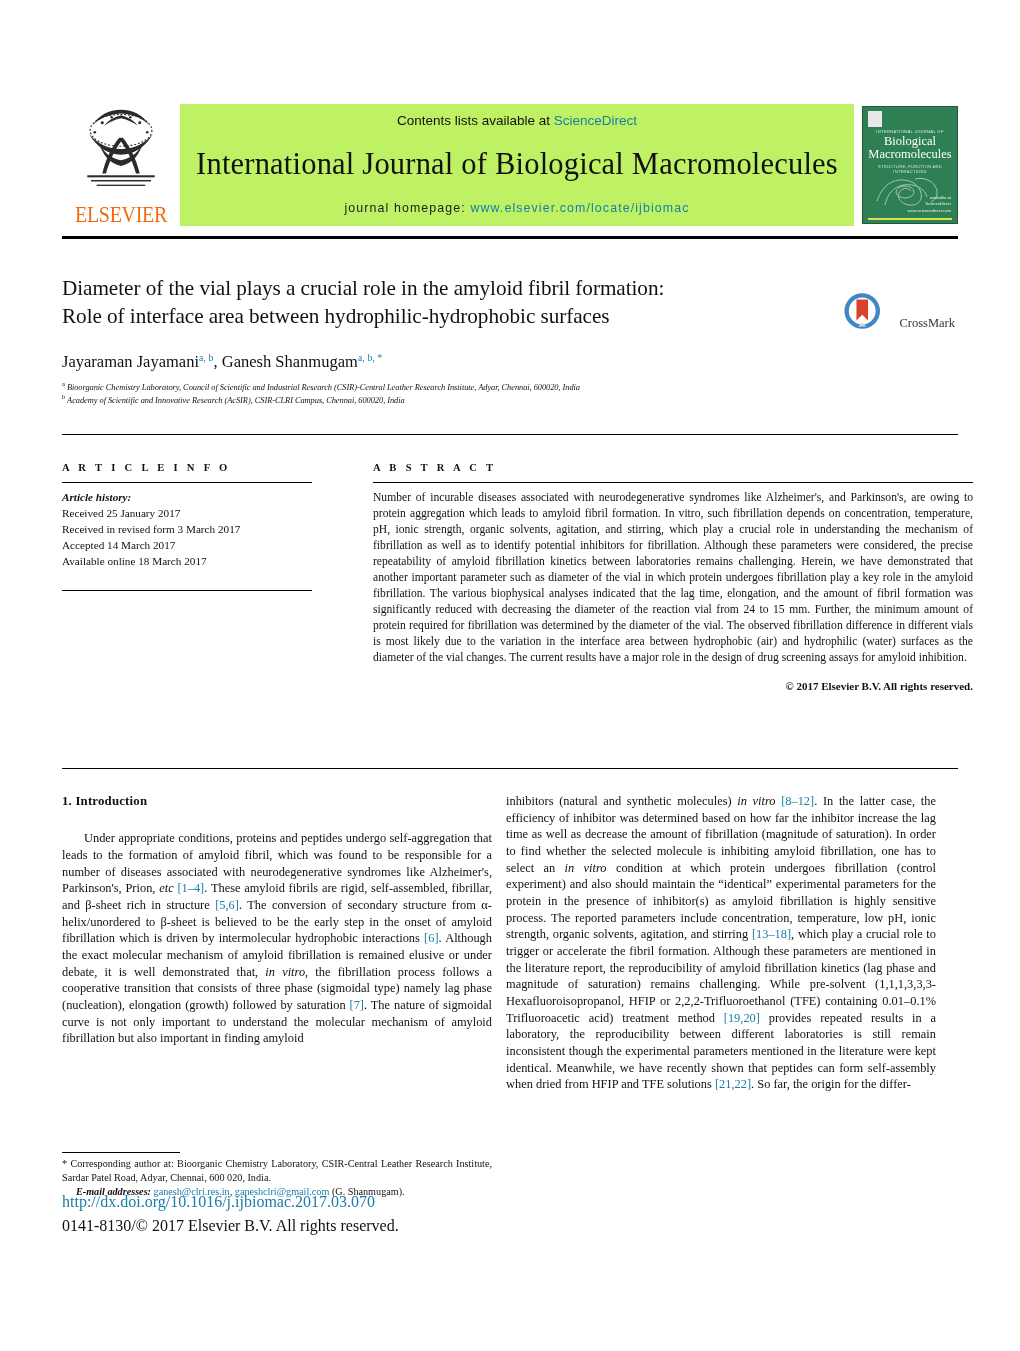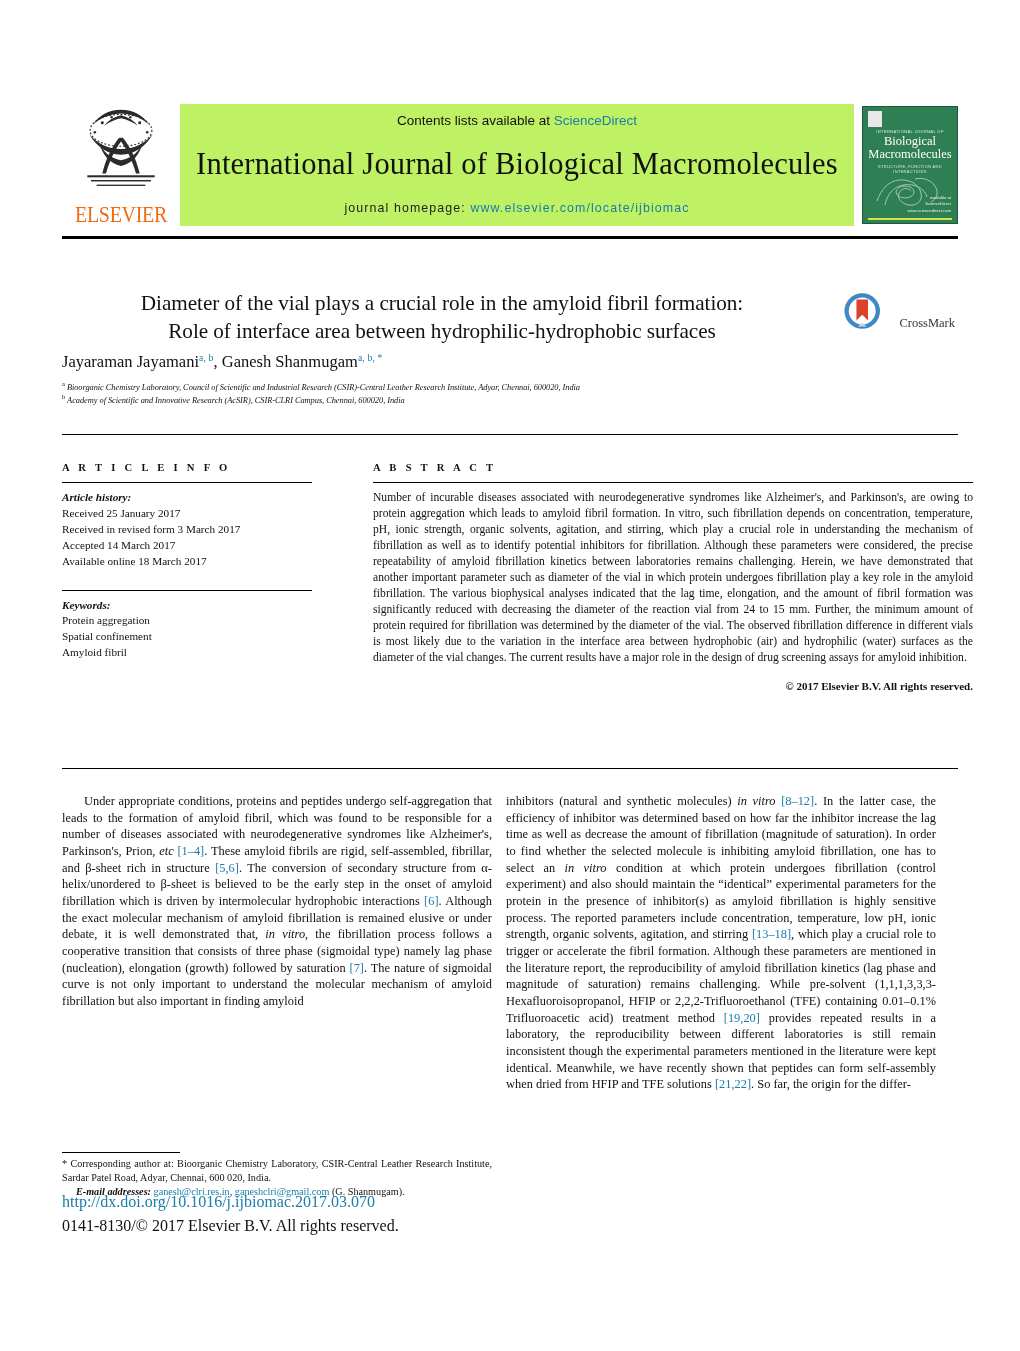--- a/index.html
+++ b/index.html
@@ -177,24 +177,23 @@
   .rule-thick {
     position: absolute;
     left: 62px; right: 62px;
     height: 3px;
     background: #000;
   }
 
   
   .title-wrap {
     position: absolute;
-    top: 290px;
+    top: 275px;
     left: 62px;
     width: 760px;
-    text-align: center;
   }
   .art-title {
     font-family: "Liberation Serif", serif;
     font-size: 21.2px;
     line-height: 1.32;
     font-weight: normal;
     color: #111;
     margin: 0;
     letter-spacing: -.05px;
   }
@@ -467,38 +466,33 @@
     <div class="sec-head">A R T I C L E   I N F O</div>
     <div class="info-rule"></div>
     <div class="info-block">
       <div class="it">Article history:</div>
       <div>Received 25 January 2017</div>
       <div>Received in revised form 3 March 2017</div>
       <div>Accepted 14 March 2017</div>
       <div>Available online 18 March 2017</div>
     </div>
     <div class="info-rule" style="margin-top:20px"></div>
-    <div class="info-block">
-      <div class="it">Keywords:</div>
-      <div>Protein aggregation</div>
-      <div>Spatial confinement</div>
-      <div>Amyloid fibril</div>
-    </div>
   </div>
 
   <div class="abs-col">
     <div class="sec-head">A B S T R A C T</div>
     <div class="info-rule"></div>
     <div class="abs-body">Number of incurable diseases associated with neurodegenerative syndromes like Alzheimer's, and Parkinson's, are owing to protein aggregation which leads to amyloid fibril formation. In vitro, such fibrillation depends on concentration, temperature, pH, ionic strength, organic solvents, agitation, and stirring, which play a crucial role in understanding the mechanism of fibrillation as well as to identify potential inhibitors for fibrillation. Although these parameters were considered, the precise repeatability of amyloid fibrillation kinetics between laboratories remains challenging. Herein, we have demonstrated that another important parameter such as diameter of the vial in which protein undergoes fibrillation play a key role in the amyloid fibrillation. The various biophysical analyses indicated that the lag time, elongation, and the amount of fibril formation was significantly reduced with decreasing the diameter of the reaction vial from 24 to 15 mm. Further, the minimum amount of protein required for fibrillation was determined by the diameter of the vial. The observed fibrillation difference in different vials is most likely due to the variation in the interface area between hydrophobic (air) and hydrophilic (water) surfaces as the diameter of the vial changes. The current results have a major role in the design of drug screening assays for amyloid inhibition.</div>
     <div class="abs-copy">© 2017 Elsevier B.V. All rights reserved.</div>
   </div>
 
   <div class="rule-thin" style="top:768px"></div>
 
   <div class="col" id="col-left">
+    <div class="h2">1.  Introduction</div>
     <p id="intro-left"><span>Under appropriate conditions, proteins and peptides undergo self-aggregation that leads to the formation of amyloid fibril, which was found to be responsible for a number of diseases associated with neurodegenerative syndromes like Alzheimer's, Parkinson's, Prion, </span><span class="it">etc</span><span> </span><span class="ref">[1–4]</span><span>. These amyloid fibrils are rigid, self-assembled, fibrillar, and β-sheet rich in structure </span><span class="ref">[5,6]</span><span>. The conversion of secondary structure from α-helix/unordered to β-sheet is believed to be the early step in the onset of amyloid fibrillation which is driven by intermolecular hydrophobic interactions </span><span class="ref">[6]</span><span>. Although the exact molecular mechanism of amyloid fibrillation is remained elusive or under debate, it is well demonstrated that, </span><span class="it">in vitro</span><span>, the fibrillation process follows a cooperative transition that consists of three phase (sigmoidal type) namely lag phase (nucleation), elongation (growth) followed by saturation </span><span class="ref">[7]</span><span>. The nature of sigmoidal curve is not only important to understand the molecular mechanism of amyloid fibrillation but also important in finding amyloid</span></p>
   </div>
 
   <div class="col" id="col-right">
     <p style="text-indent:0" id="intro-right"><span>inhibitors (natural and synthetic molecules) </span><span class="it">in vitro</span><span> </span><span class="ref">[8–12]</span><span>. In the latter case, the efficiency of inhibitor was determined based on how far the inhibitor increase the lag time as well as decrease the amount of fibrillation (magnitude of saturation). In order to find whether the selected molecule is inhibiting amyloid fibrillation, one has to select an </span><span class="it">in vitro</span><span> condition at which protein undergoes fibrillation (control experiment) and also should maintain the “identical” experimental parameters for the protein in the presence of inhibitor(s) as amyloid fibrillation is highly sensitive process. The reported parameters include concentration, temperature, low pH, ionic strength, organic solvents, agitation, and stirring </span><span class="ref">[13–18]</span><span>, which play a crucial role to trigger or accelerate the fibril formation. Although these parameters are mentioned in the literature report, the reproducibility of amyloid fibrillation kinetics (lag phase and magnitude of saturation) remains challenging. While pre-solvent (1,1,1,3,3,3-Hexafluoroisopropanol, HFIP or 2,2,2-Trifluoroethanol (TFE) containing 0.01–0.1% Trifluoroacetic acid) treatment method </span><span class="ref">[19,20]</span><span> provides repeated results in a laboratory, the reproducibility between different laboratories is still remain inconsistent though the experimental parameters mentioned in the literature were kept identical. Meanwhile, we have recently shown that peptides can form self-assembly when dried from HFIP and TFE solutions </span><span class="ref">[21,22]</span><span>. So far, the origin for the differ-</span></p>
   </div>
 
   <div class="fn-rule"></div>
   <div class="footnote">
     <span>*</span><span> Corresponding author at: Bioorganic Chemistry Laboratory, CSIR-Central Leather Research Institute, Sardar Patel Road, Adyar, Chennai, 600 020, India.</span><br>

